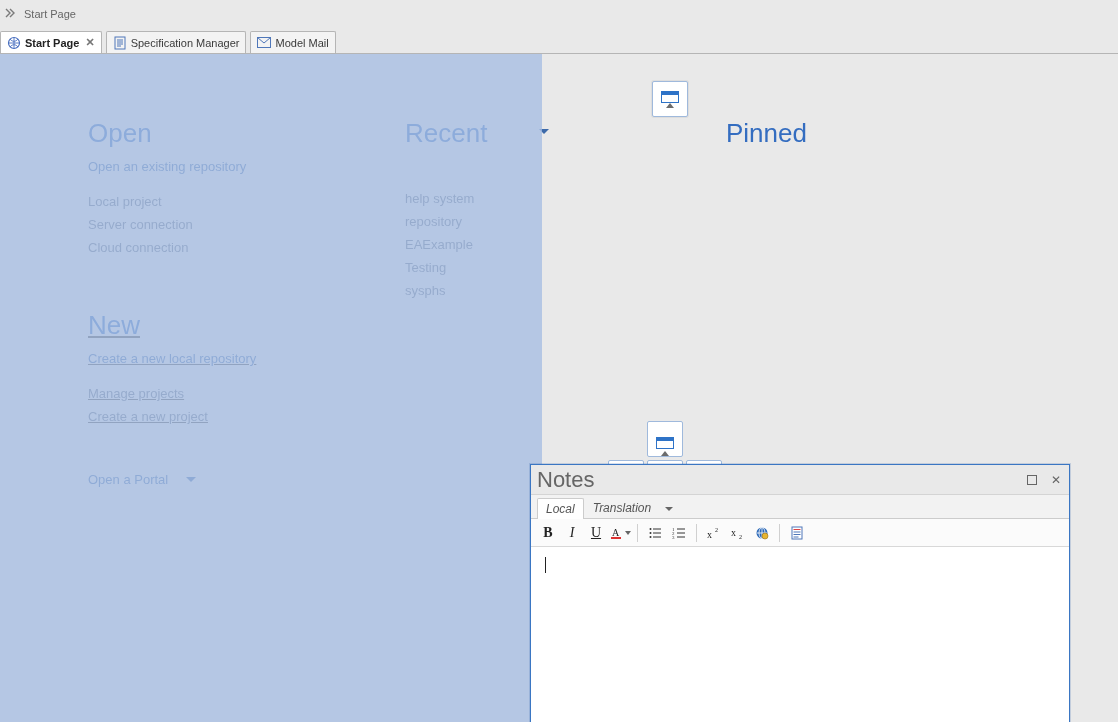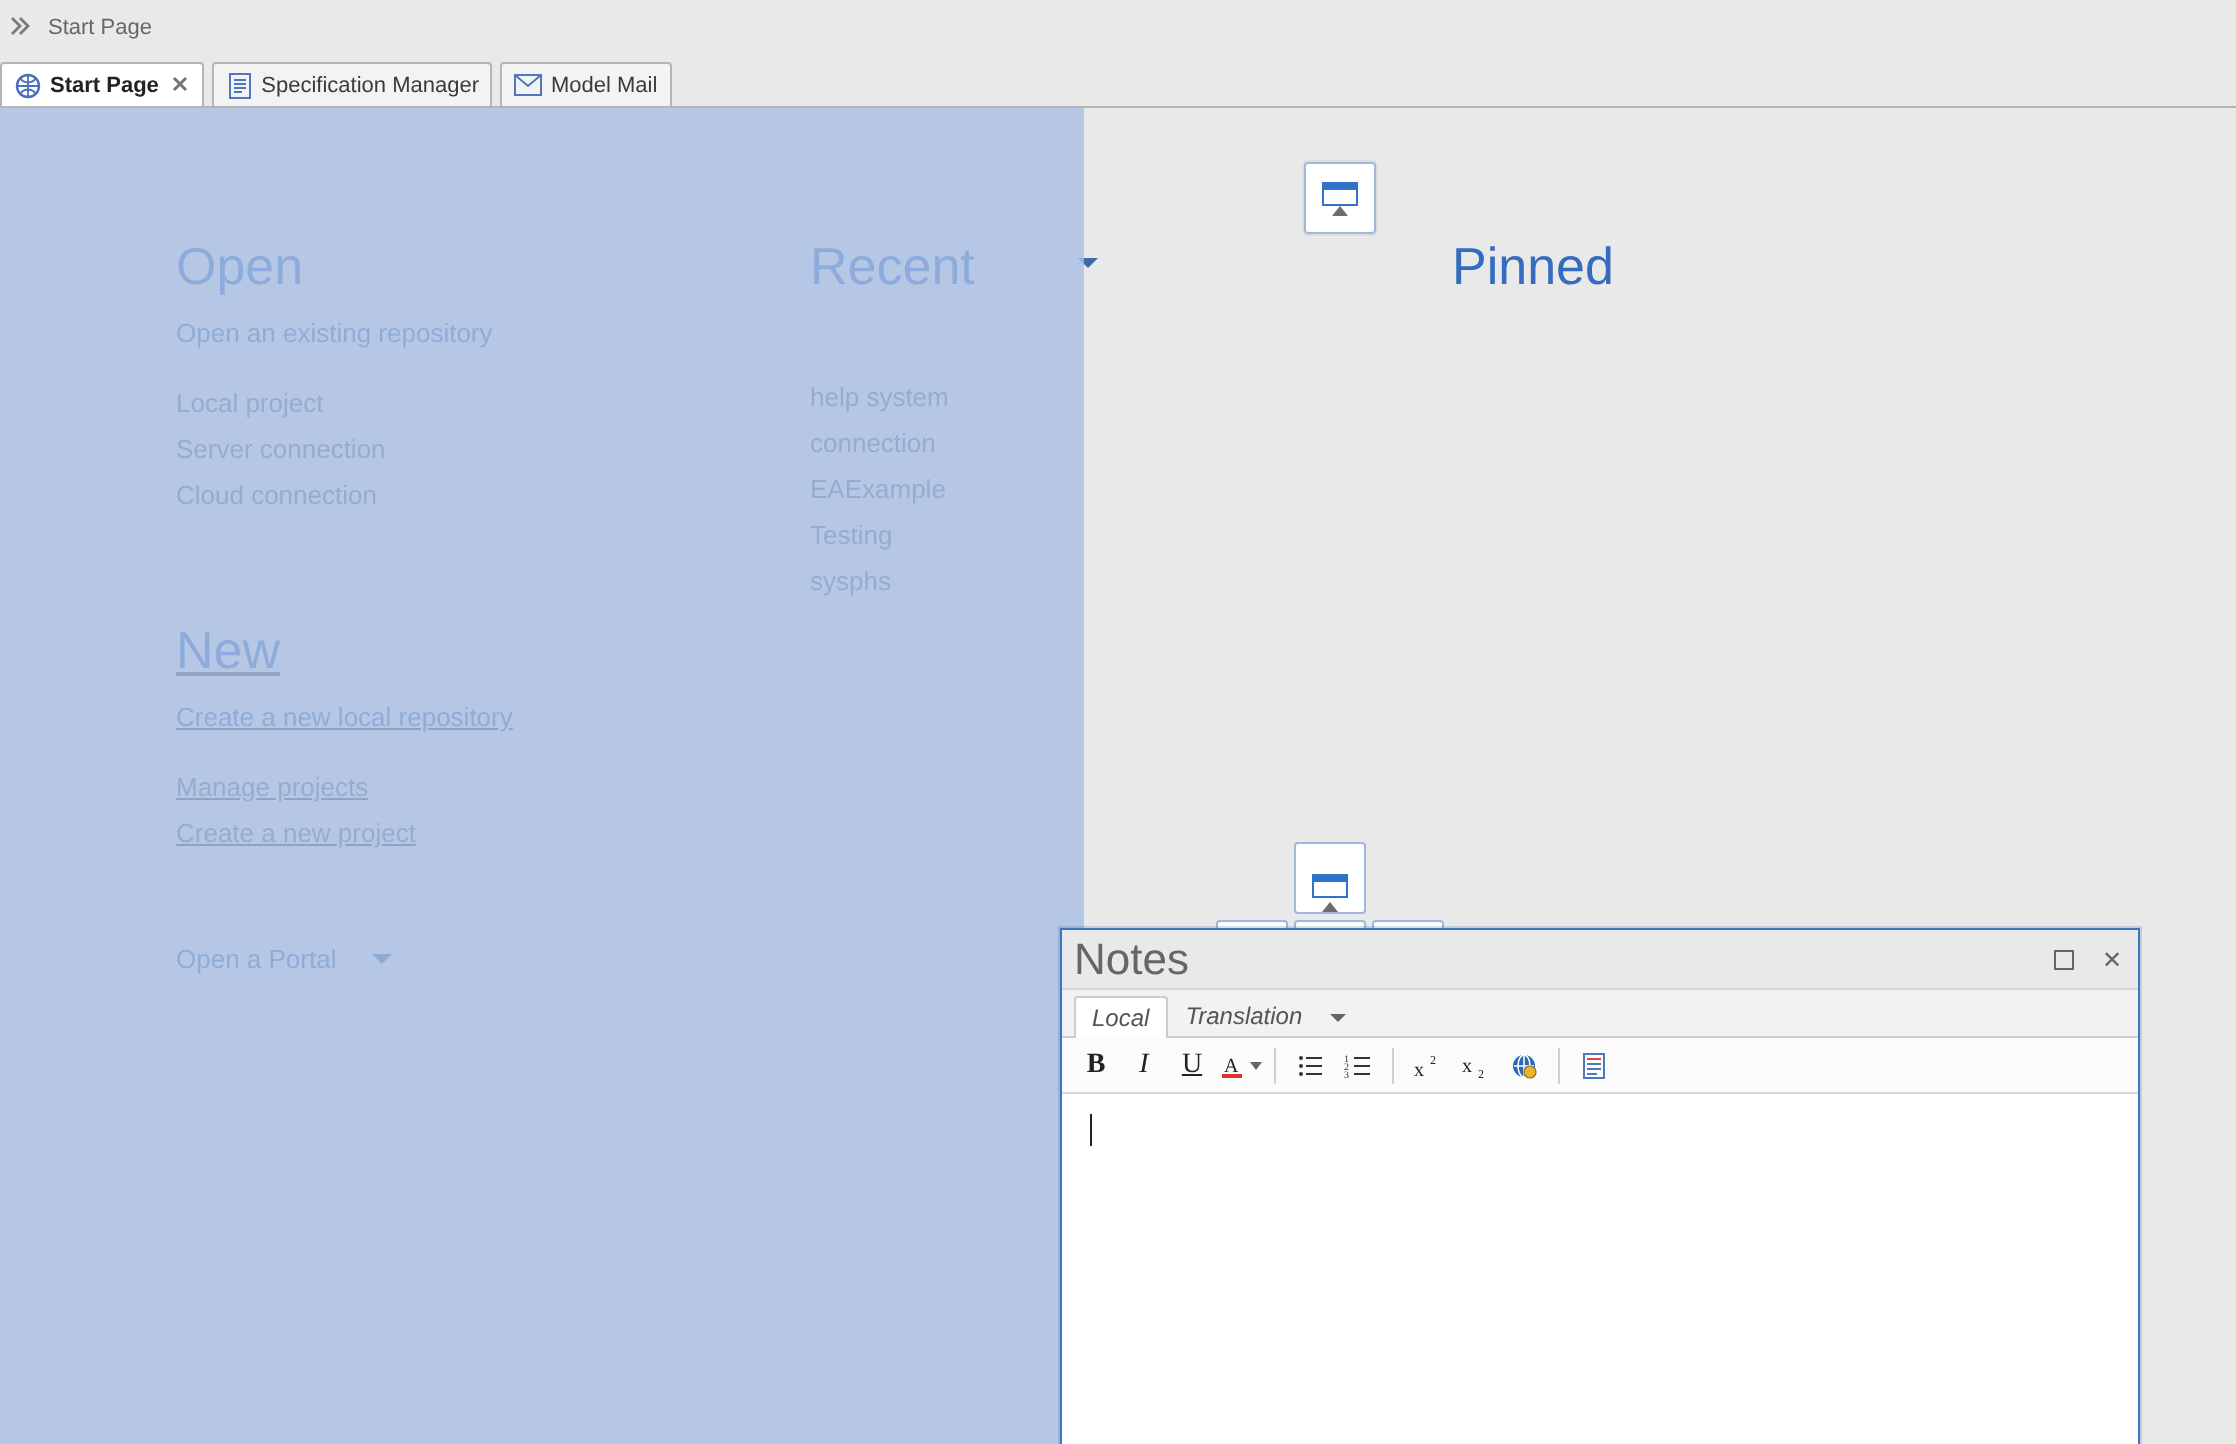--- a/index.html
+++ b/index.html
@@ -173,21 +173,21 @@
       <div class="recent-head">
         <h1>Recent</h1>
         <span class="dd">
           <svg width="10" height="6" viewBox="0 0 10 6">
               <path d="M0 0 L5 5 L10 0" fill="#3d6aa9"></path>
             </svg>
         </span>
       </div>
       <div style="height:32px"></div>
       <div class="item">help system</div>
-      <div class="item">connection</div>
+      <div class="item">repository</div>
       <div class="item">EAExample</div>
       <div class="item">Testing</div>
       <div class="item">sysphs</div>
     </div>
 
     <div class="col pinned">
       <h1>Pinned</h1>
     </div>
 
   </div>

